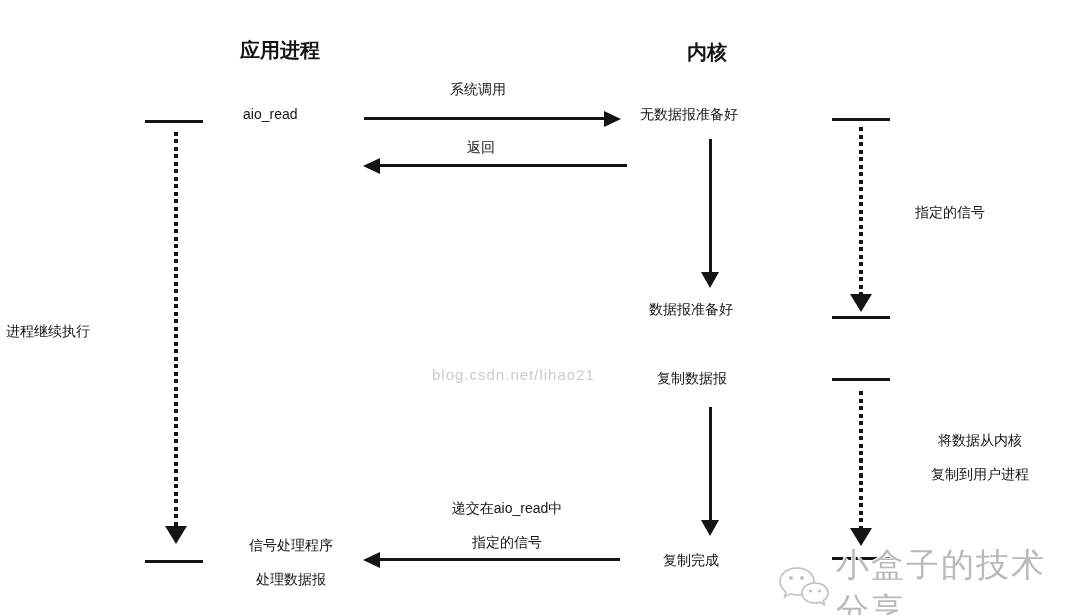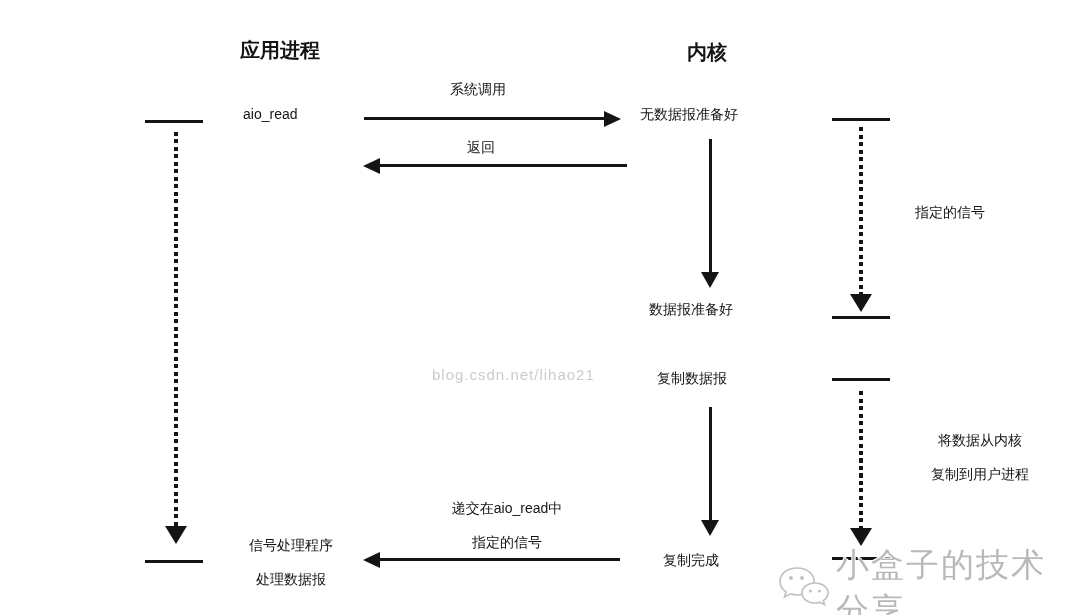--- a/index.html
+++ b/index.html
@@ -48,20 +48,21 @@
 
   <div class="t hdr" style="left:240px;top:38px;">应用进程</div>
   <div class="t hdr" style="left:687px;top:40px;">内核</div>
 
   <div class="tick" style="left:145px;top:120px;"></div>
   <div class="vdot" style="left:174px;top:132px;height:394px;"></div>
   <div class="ah-down-big" style="left:165px;top:526px;"></div>
   <div class="tick" style="left:145px;top:560px;"></div>
 
   <div class="t" style="left:243px;top:106px;">aio_read</div>
+  <div class="t" style="left:6px;top:323px;">进程继续执行</div>
 
   <div class="t center" style="left:201px;top:528px;width:180px;">
     <div>信号处理程序</div>
     <div>处理数据报</div>
   </div>
 
   <div class="t" style="left:450px;top:81px;">系统调用</div>
   <div class="hline" style="left:364px;top:117px;width:240px;"></div>
   <div class="ah-right" style="left:604px;top:111px;"></div>
 

